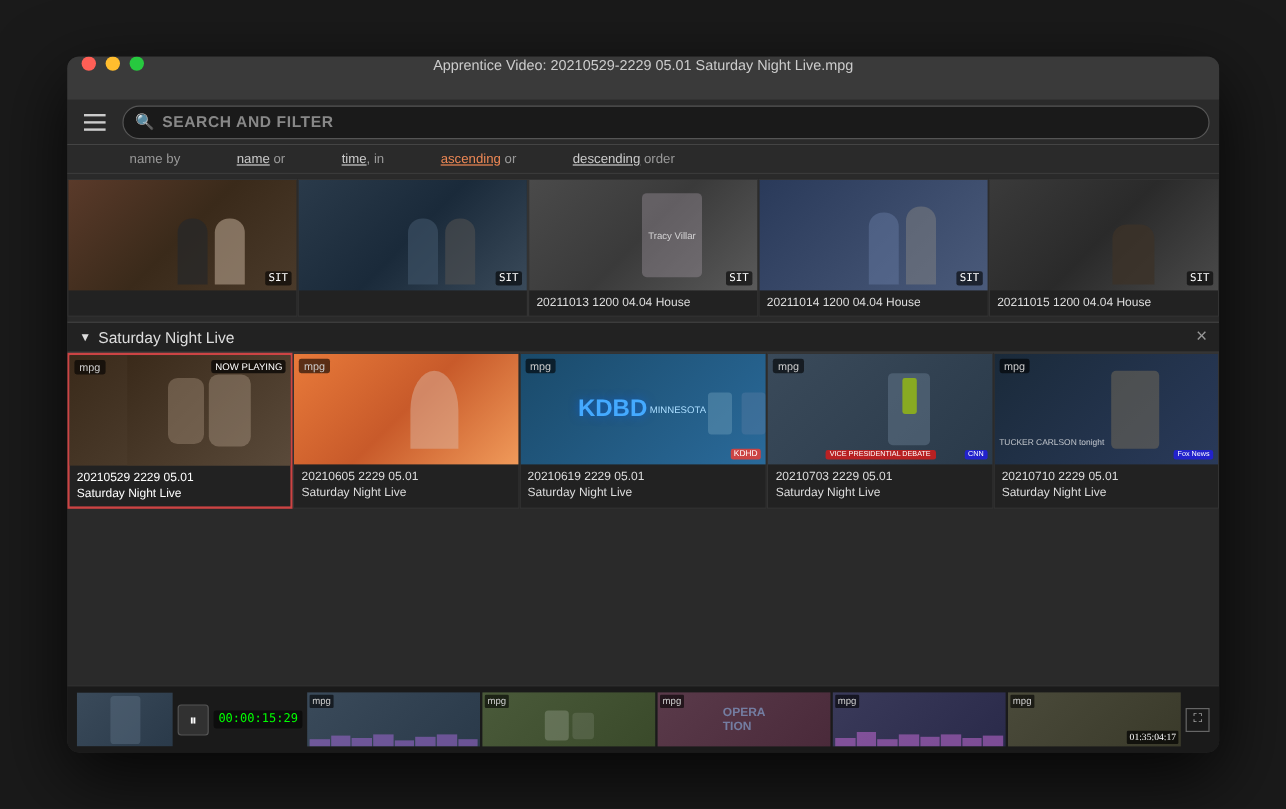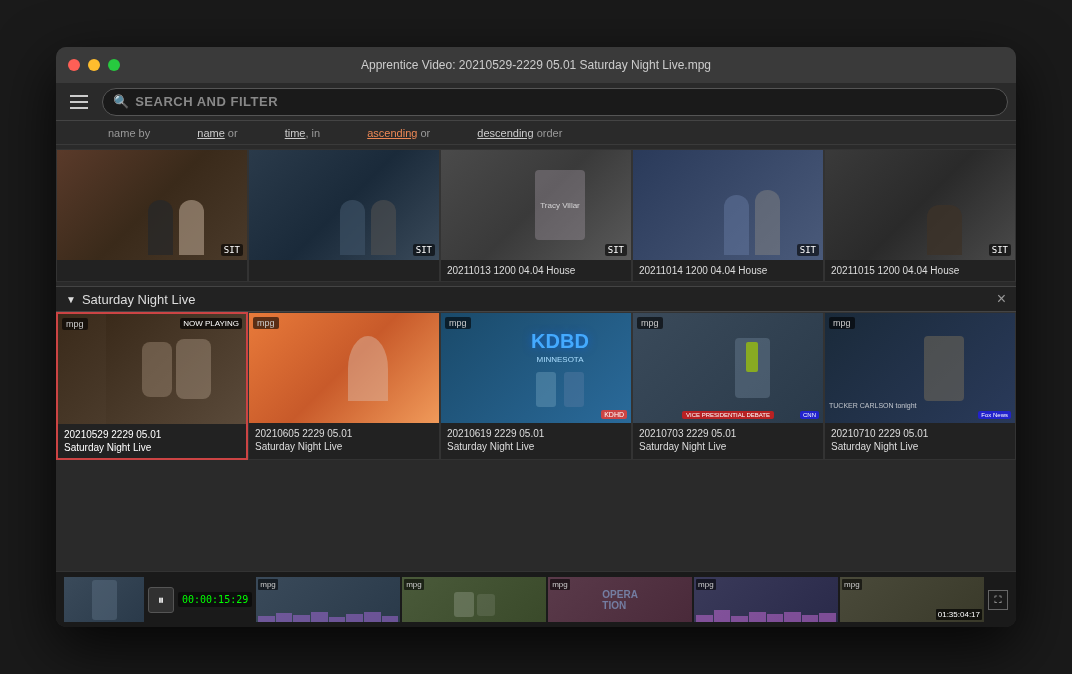--- a/index.html
+++ b/index.html
@@ -22,21 +22,21 @@
       overflow: hidden;
       display: flex;
       flex-direction: column;
     }
 
     
     .titlebar {
       background: #3a3a3a;
       height: 36px;
       display: flex;
-      align-items: center;
+      align-items: flex-start;
       padding: 0 12px;
       flex-shrink: 0;
       position: relative;
     }
     .traffic-lights {
       display: flex;
       gap: 8px;
     }
     .traffic-light {
       width: 12px;
@@ -146,21 +146,21 @@
       background: #222;
       cursor: pointer;
       position: relative;
       border: 1px solid #333;
     }
     .video-card.playing {
       border: 2px solid #c44;
     }
     .video-thumbnail {
       width: 100%;
-      height: 110px;
+      height: 92px;
       background: #444;
       position: relative;
       overflow: hidden;
       padding-left: 48px;
     }
     
     .thumb-house-1 { background: linear-gradient(135deg, #5a3a2a 0%, #3a2a1a 50%, #4a3a2a 100%); }
     .thumb-house-2 { background: linear-gradient(135deg, #2a3a4a 0%, #1a2a3a 50%, #3a4a5a 100%); }
     .thumb-house-3 { background: linear-gradient(135deg, #4a4a4a 0%, #3a3a3a 50%, #5a5a5a 100%); }
     .thumb-house-4 { background: linear-gradient(135deg, #2a3a5a 0%, #3a4a6a 50%, #4a5a7a 100%); }
@@ -293,21 +293,21 @@
     }
     .player-mini-thumb-1 { background: linear-gradient(135deg, #3a4a5a, #2a3a4a); }
     .player-mini-thumb-2 { background: linear-gradient(135deg, #4a5a3a, #3a4a2a); }
     .player-mini-thumb-3 { background: linear-gradient(135deg, #5a3a4a, #4a2a3a); }
     .player-mini-thumb-4 { background: linear-gradient(135deg, #3a3a5a, #2a2a4a); }
     .player-mini-thumb-5 { background: linear-gradient(135deg, #4a4a3a, #3a3a2a); }
     .mini-timecode {
       position: absolute;
       bottom: 2px;
       right: 2px;
-      font-family: Liberation Sans, sans-serif;
+      font-family: Liberation Serif, serif;
       font-size: 8px;
       color: #fff;
       background: rgba(0,0,0,0.7);
       padding: 1px 2px;
       border-radius: 1px;
     }
     .mini-label {
       position: absolute;
       top: 2px;
       left: 2px;
@@ -535,21 +535,21 @@
         </div>
         <div class="video-info">
           <div>20210605 2229 05.01</div>
           <div>Saturday Night Live</div>
         </div>
       </div>
 
       <div class="video-card">
         <div class="video-thumbnail" style="background: linear-gradient(135deg, #1a4a6a, #2a6a9a);">
           <span class="thumb-label-mpg">mpg</span>
-          <div style="display:flex;flex-direction:column;align-items:center;justify-content:center;height:100%;gap:2px;text-align:center;">
+          <div style="display:flex;flex-direction:row;align-items:center;justify-content:center;height:100%;gap:2px;text-align:center;">
             <div style="font-size:20px;font-weight:bold;color:#4af;text-shadow:0 0 8px rgba(0,100,255,0.5);">KDBD</div>
             <div style="font-size:8px;color:#adf;">MINNESOTA</div>
             <div style="display:flex;gap:8px;margin-top:6px;">
               <div style="width:20px;height:35px;background:rgba(100,150,180,0.5);border-radius:3px;"></div>
               <div style="width:20px;height:35px;background:rgba(80,120,160,0.5);border-radius:3px;"></div>
             </div>
           </div>
           <div style="position:absolute;bottom:4px;right:4px;background:#c44;color:#fff;font-size:7px;padding:1px 3px;border-radius:2px;">KDHD</div>
         </div>
         <div class="video-info">

